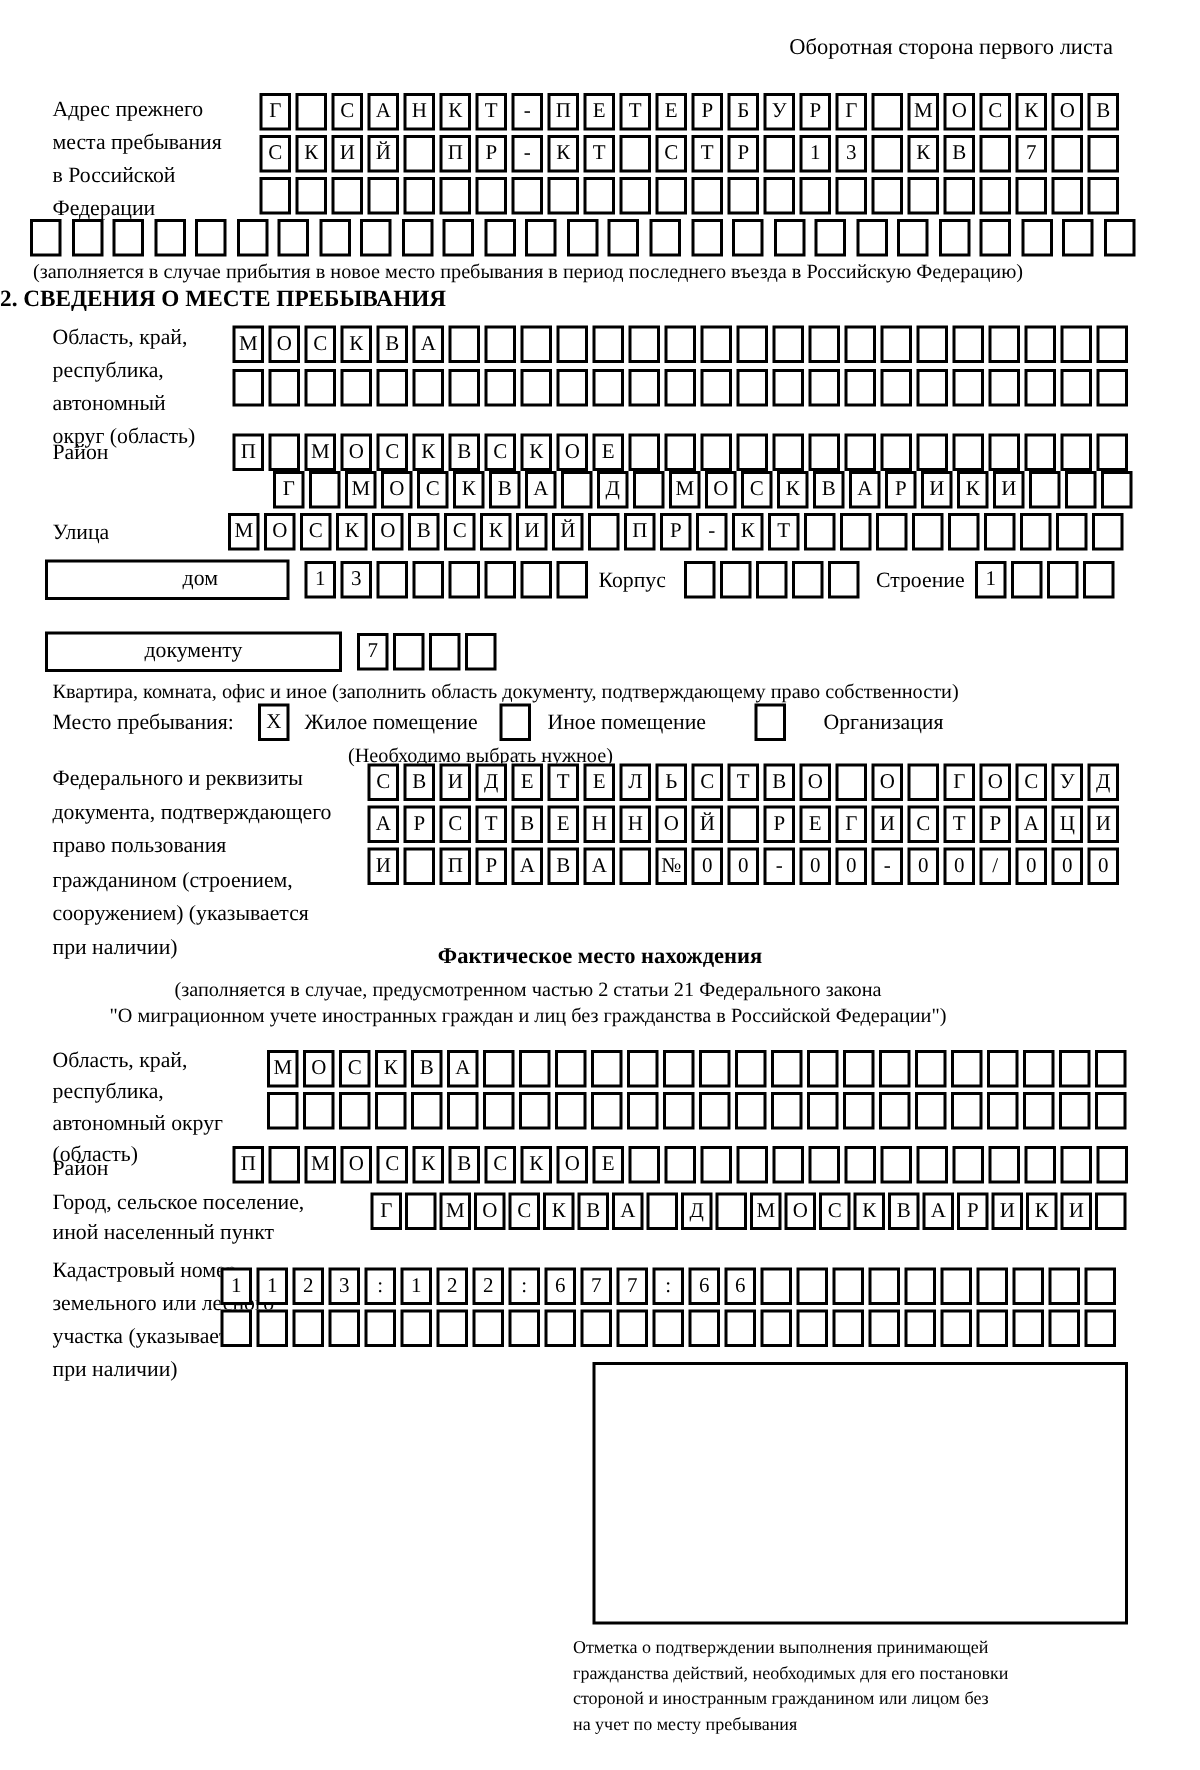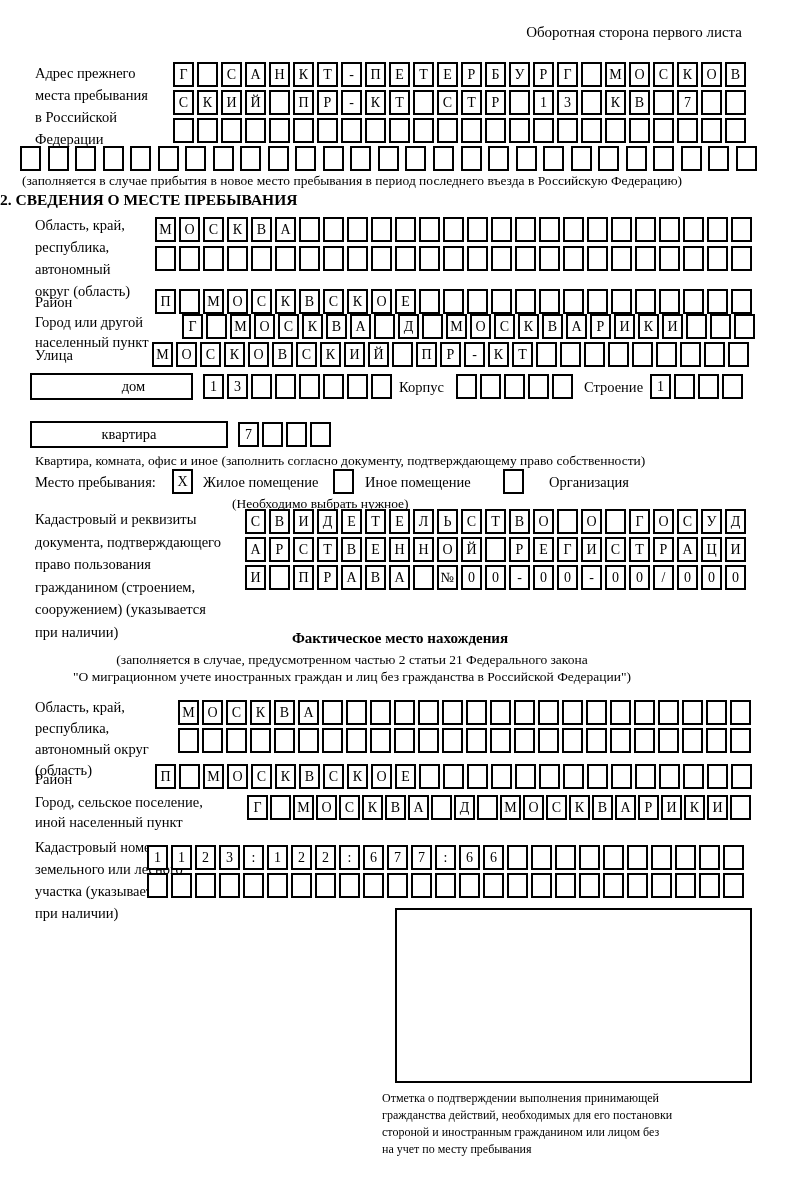--- a/index.html
+++ b/index.html
@@ -244,24 +244,20 @@
       <span class="cell"></span>
       <span class="cell"></span>
       <span class="cell"></span>
       <span class="cell"></span>
       <span class="cell"></span>
       <span class="cell"></span>
       <span class="cell"></span>
       <span class="cell"></span>
     </div>
 
-  <div class="abs label lh19" style="left:35px;top:312px;">
-    <div>Город или другой</div>
-    <div>населенный пункт</div>
-  </div>
   <div class="abs cellrow" style="left:182px;top:314px;">
       <span class="cell">Г</span>
       <span class="cell"></span>
       <span class="cell">М</span>
       <span class="cell">О</span>
       <span class="cell">С</span>
       <span class="cell">К</span>
       <span class="cell">В</span>
       <span class="cell">А</span>
       <span class="cell"></span>
@@ -331,40 +327,40 @@
       <span class="cell"></span>
     </div>
   <div class="abs label" style="left:584px;top:376px;">Строение</div>
   <div class="abs cellrow" style="left:650px;top:374px;">
       <span class="cell">1</span>
       <span class="cell"></span>
       <span class="cell"></span>
       <span class="cell"></span>
     </div>
 
-  <div class="abs widebox" style="left:30px;top:421px;width:198px;height:27px;">квартира</div>
+  <div class="abs widebox" style="left:30px;top:421px;width:198px;height:27px;">документу</div>
   <div class="abs cellrow" style="left:238px;top:422px;">
       <span class="cell">7</span>
       <span class="cell"></span>
       <span class="cell"></span>
       <span class="cell"></span>
     </div>
-  <div class="abs note" style="left:35px;top:453px;">Квартира, комната, офис и иное (заполнить согласно документу, подтверждающему право собственности)</div>
+  <div class="abs note" style="left:35px;top:453px;">Квартира, комната, офис и иное (заполнить область документу, подтверждающему право собственности)</div>
 
   <div class="abs label" style="left:35px;top:471px;">Место пребывания:</div>
   <span class="abs cell" style="left:172px;top:469px;">X</span>
   <div class="abs label" style="left:203px;top:471px;">Жилое помещение</div>
   <span class="abs cell" style="left:333px;top:469px;"></span>
   <div class="abs label" style="left:365px;top:471px;">Иное помещение</div>
   <span class="abs cell" style="left:503px;top:469px;"></span>
   <div class="abs label" style="left:549px;top:471px;">Организация</div>
   <div class="abs note" style="left:232px;top:496px;">(Необходимо выбрать нужное)</div>
 
   <div class="abs label" style="left:35px;top:508px;line-height:22.5px;">
-    <div>Кадастровый и реквизиты</div>
+    <div>Федерального и реквизиты</div>
     <div>документа, подтверждающего</div>
     <div>право пользования</div>
     <div>гражданином (строением,</div>
     <div>сооружением) (указывается</div>
     <div>при наличии)</div>
   </div>
   <div class="abs cellrow" style="left:245px;top:509px;">
       <span class="cell">С</span>
       <span class="cell">В</span>
       <span class="cell">И</span>

